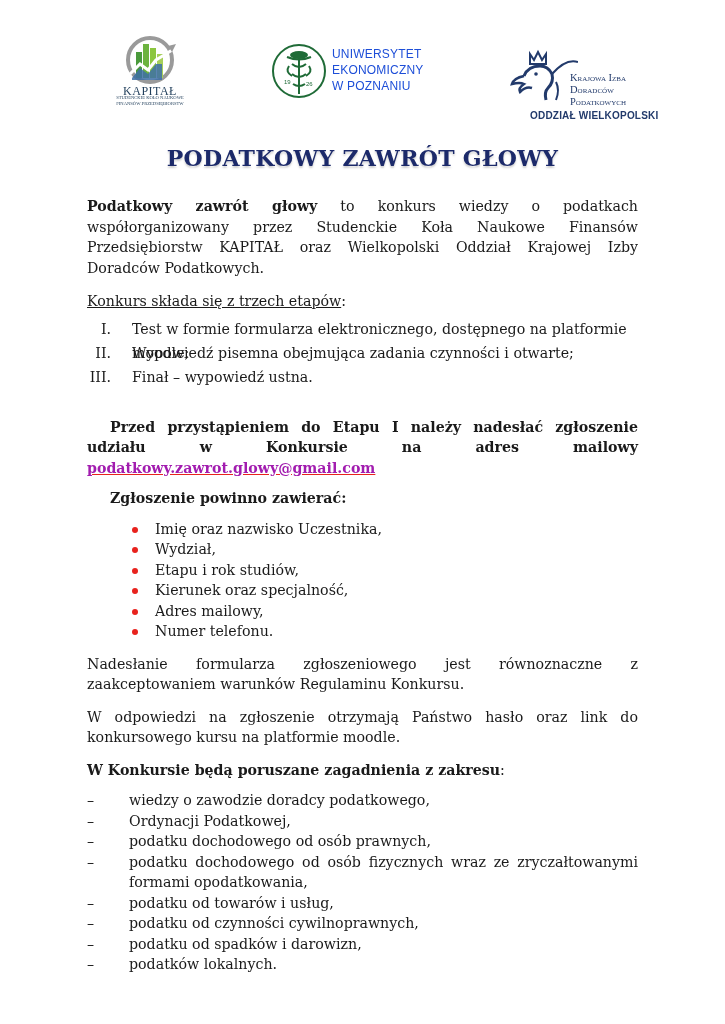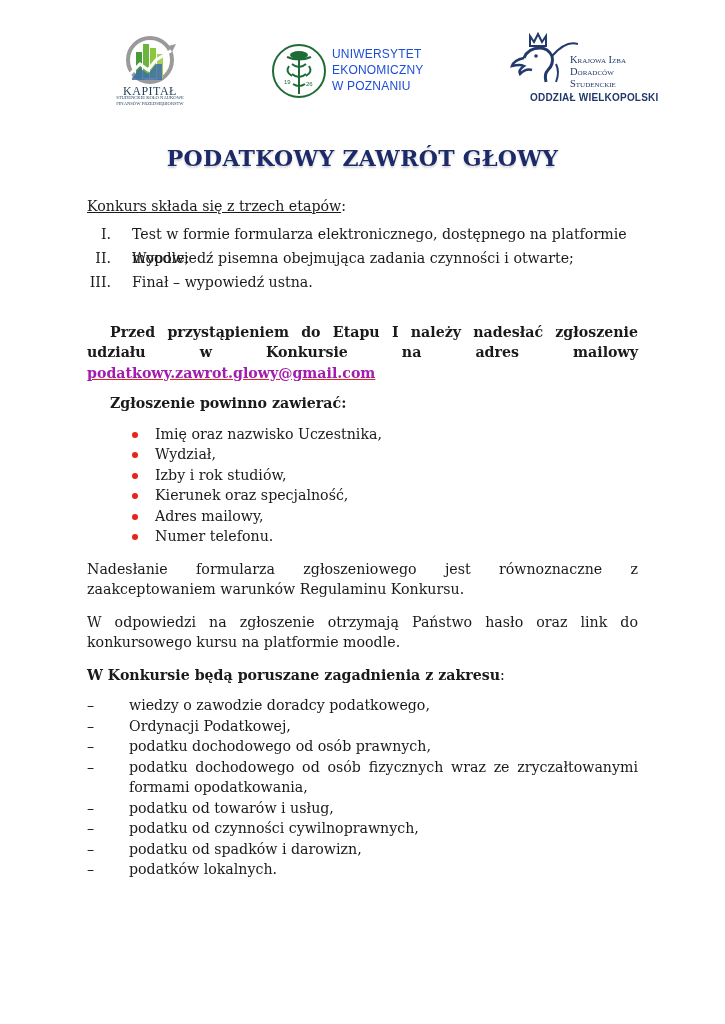--- a/index.html
+++ b/index.html
@@ -11,21 +11,21 @@
     .logo { position: absolute; }
     .logo-kapital { left: 100px; top: 34px; width: 100px; height: 80px; text-align: center; }
     .logo-kapital svg { display: block; margin: 0 auto; }
     .kap-name { font-family: "Liberation Serif", serif; font-size: 12px; color: #1f3d5a; letter-spacing: 0.5px; line-height: 8px; margin-top: 1px; }
     .kap-sub { font-family: "Liberation Serif", serif; font-size: 4.6px; color: #1f3d5a; line-height: 5.5px; white-space: nowrap; }
 
     .logo-ue { left: 272px; top: 40px; width: 160px; height: 66px; }
     .logo-ue svg { position: absolute; left: 0; top: 0; }
     .ue-text { position: absolute; left: 60px; top: 6px; font-family: "Liberation Sans", sans-serif; color: #1d4ed8; font-size: 12px; line-height: 16px; letter-spacing: 0.2px; }
 
-    .logo-kidp { left: 508px; top: 30px; width: 150px; height: 75px; }
+    .logo-kidp { left: 508px; top: 48px; width: 150px; height: 75px; }
     .logo-kidp svg { position: absolute; left: 0; top: 0; }
     .kidp-text { position: absolute; left: 62px; top: 24px; font-family: "Liberation Serif", serif; color: #223a6b; font-size: 10.5px; line-height: 12px; font-variant: small-caps; }
     .kidp-branch { position: absolute; left: 22px; top: 62px; font-family: "Liberation Sans", sans-serif; color: #223a6b; font-size: 10px; font-weight: bold; letter-spacing: 0.2px; white-space: nowrap; }
 
     
     .title { position: absolute; left: 0; width: 725px; top: 145px; text-align: center;
              font-family: "DejaVu Serif", serif; font-weight: bold; font-size: 22px; color: #1c2a6a;
              letter-spacing: 0.3px; text-shadow: 0 2px 2px rgba(120,120,120,0.35); }
 
     
@@ -100,45 +100,46 @@
       <path d="M22 6 L26 12 L30 4 L34 12 L38 6 L38 16 L22 16 Z" fill="none" stroke="#223a6b" stroke-width="2"></path>
       <path d="M16 28 Q20 18 32 18 Q40 18 44 26 Q46 34 40 40 Q36 44 38 52" fill="none" stroke="#223a6b" stroke-width="3"></path>
       <path d="M16 28 Q6 30 4 36 Q12 34 16 36 Q10 40 12 44 Q18 38 24 40" fill="none" stroke="#223a6b" stroke-width="2.5"></path>
       <circle cx="28" cy="26" r="1.8" fill="#223a6b"></circle>
       <path d="M44 26 Q58 10 70 14" fill="none" stroke="#223a6b" stroke-width="2"></path>
       <path d="M48 34 Q52 42 48 52" fill="none" stroke="#223a6b" stroke-width="2"></path>
     </svg>
     <div class="kidp-text">
       <div>Krajowa Izba</div>
       <div>Doradców</div>
-      <div>Studenckie</div>
+      <div>Podatkowych</div>
     </div>
     <div class="kidp-branch">ODDZIAŁ WIELKOPOLSKI</div>
   </div>
 
   <div class="title">PODATKOWY ZAWRÓT GŁOWY</div>
 
   <div class="content">
+    <p class="justify intro"><b>Podatkowy zawrót głowy</b><span> to konkurs wiedzy o podatkach współorganizowany przez Studenckie Koła Naukowe Finansów Przedsiębiorstw KAPITAŁ oraz Wielkopolski Oddział Krajowej Izby Doradców Podatkowych.</span></p>
 
     <p><span class="underline">Konkurs składa się z trzech etapów</span><span>:</span></p>
 
     <ol class="stages">
       <li><span class="num">I.</span><span>Test w formie formularza elektronicznego, dostępnego na platformie moodle;</span></li>
       <li><span class="num">II.</span><span>Wypowiedź pisemna obejmująca zadania czynności i otwarte;</span></li>
       <li><span class="num">III.</span><span>Finał – wypowiedź ustna.</span></li>
     </ol>
 
     <p class="justify notice"><span>Przed przystąpieniem do Etapu I należy nadesłać zgłoszenie udziału w Konkursie na adres mailowy </span><a class="email" href="#">podatkowy.zawrot.glowy@gmail.com</a></p>
 
     <p class="subhead">Zgłoszenie powinno zawierać:</p>
 
     <ul class="req">
       <li><span class="bullet"></span><span>Imię oraz nazwisko Uczestnika,</span></li>
       <li><span class="bullet"></span><span>Wydział,</span></li>
-      <li><span class="bullet"></span><span>Izby i rok studiów,</span></li>
+      <li><span class="bullet"></span><span>Etapu i rok studiów,</span></li>
       <li><span class="bullet"></span><span>Kierunek oraz specjalność,</span></li>
       <li><span class="bullet"></span><span>Adres mailowy,</span></li>
       <li><span class="bullet"></span><span>Numer telefonu.</span></li>
     </ul>
 
     <p class="justify para2">Nadesłanie formularza zgłoszeniowego jest równoznaczne z zaakceptowaniem warunków Regulaminu Konkursu.</p>
     <p class="justify para3">W odpowiedzi na zgłoszenie otrzymają Państwo hasło oraz link do konkursowego kursu na platformie moodle.</p>
 
     <p class="topics-head"><span>W Konkursie będą poruszane zagadnienia z zakresu</span><span class="colon">:</span></p>
 

